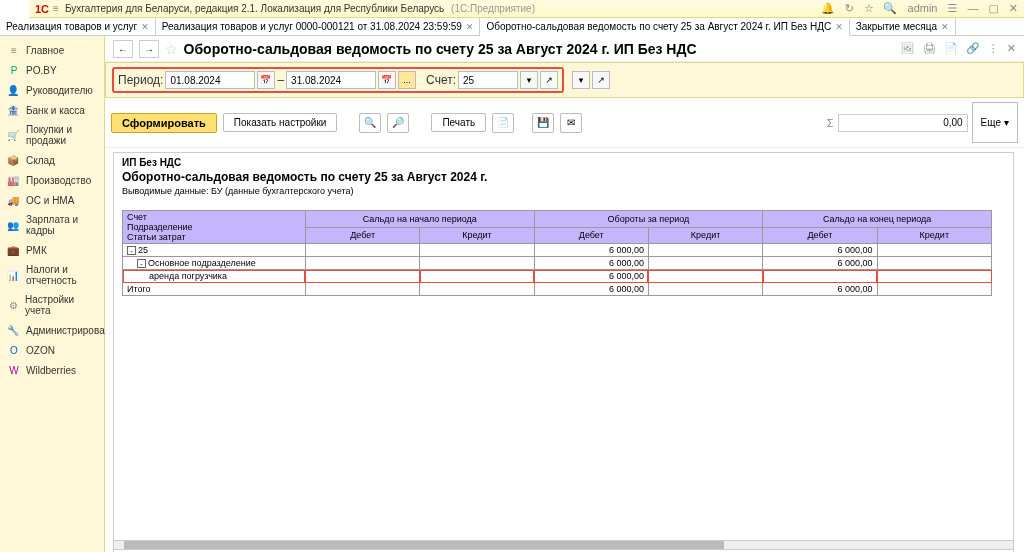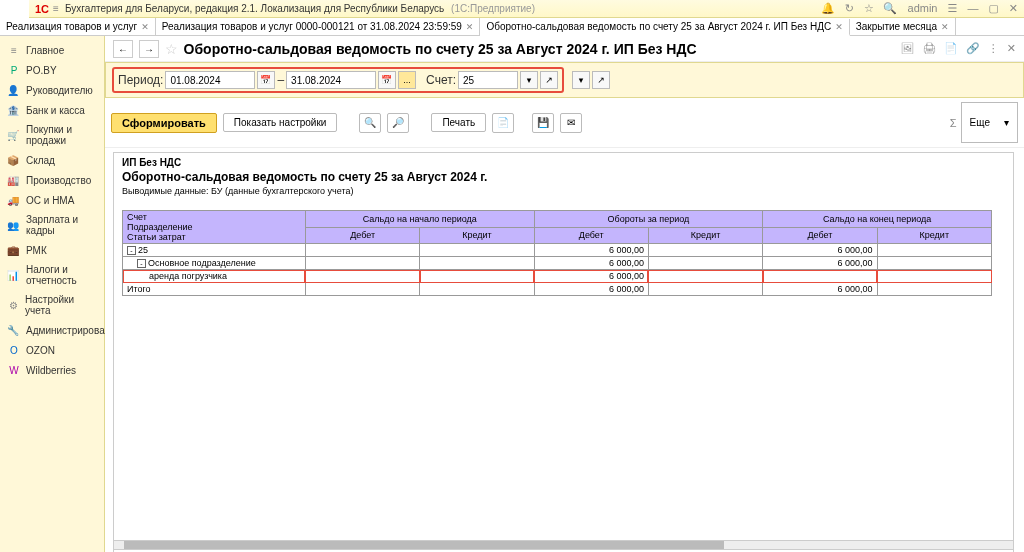--- a/index.html
+++ b/index.html
@@ -34,21 +34,21 @@
 .inp.acct { width: 60px; }
 .inp.org { width: 230px; }
 .ico-btn { width: 18px; height: 18px; border: 1px solid #bbb; background: #f8f8f8; font-size: 9px; display: flex; align-items: center; justify-content: center; cursor: pointer; }
 .dots-btn { background: #ffe89a; }
 .toolbar-row { padding: 4px 6px; display: flex; align-items: center; gap: 6px; background: #fff; }
 .btn-primary { background: #ffe070; border: 1px solid #d0a020; padding: 3px 10px; font-size: 11px; font-weight: bold; cursor: pointer; border-radius: 2px; }
 .btn { background: #fff; border: 1px solid #bbb; padding: 3px 10px; font-size: 10px; cursor: pointer; border-radius: 2px; }
 .sm-btn { width: 22px; height: 20px; border: 1px solid #bbb; background: #fff; font-size: 10px; display: flex; align-items: center; justify-content: center; cursor: pointer; border-radius: 2px; }
 .sum-box { margin-left: auto; display: flex; align-items: center; gap: 4px; }
 .sum-inp { width: 130px; height: 18px; border: 1px solid #ccc; text-align: right; padding: 0 4px; font-size: 10px; }
-.more-btn { border: 1px solid #bbb; padding: 14px 8px; font-size: 10px; cursor: pointer; display: flex; align-items: center; gap: 14px; }
+.more-btn { border: 1px solid #bbb; padding: 14px 8px; font-size: 10px; cursor: pointer; display: flex; align-items: center; gap: 3px; }
 .report-area { flex: 1; padding: 4px 10px 1px 8px; overflow: auto; border-top: 1px solid #eee; position: relative; }
 .report-inner { border: 1px solid #ccc; background: #fff; padding: 4px 8px; min-height: 420px; }
 .org-name { font-size: 10px; font-weight: bold; }
 .rep-title { font-size: 12px; font-weight: bold; margin: 2px 0; }
 .meta { font-size: 9px; margin-bottom: 14px; }
 table.rep { border-collapse: collapse; font-size: 9px; width: 870px; }
 table.rep th, table.rep td { border: 1px solid #999; padding: 1px 4px; text-align: left; white-space: nowrap; }
 table.rep th { font-weight: normal; background: #c4b5fd; text-align: center; }
 table.rep .num { text-align: right; }
 .tree-col { width: 160px; }
@@ -209,20 +209,21 @@
       <div class="sm-btn">🔍</div>
       <div class="sm-btn">🔎</div>
       <span style="width:10px"></span>
       <button class="btn">Печать</button>
       <div class="sm-btn">📄</div>
       <span style="width:6px"></span>
       <div class="sm-btn">💾</div>
       <div class="sm-btn">✉</div>
       <div class="sum-box">
         <span style="color:#888">Σ</span>
+        <input class="sum-inp" readonly="" value="0,00" style="">
         <div class="more-btn">
             <span>Еще</span>
             <span>▾</span>
           </div>
       </div>
     </div>
 
     <div class="report-area">
       <div class="report-inner">
         <div class="org-name">ИП Без НДС</div>

